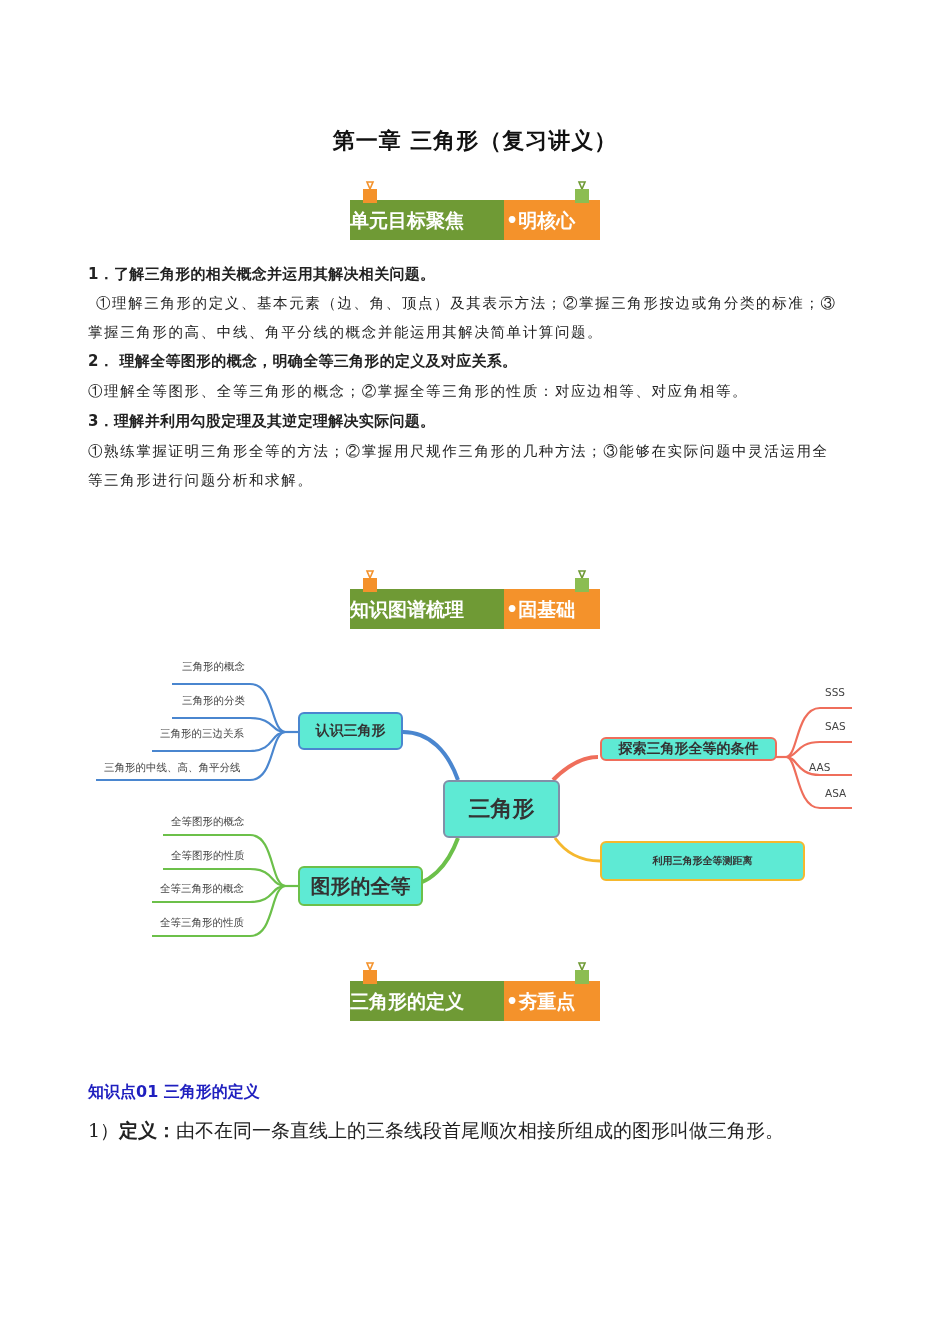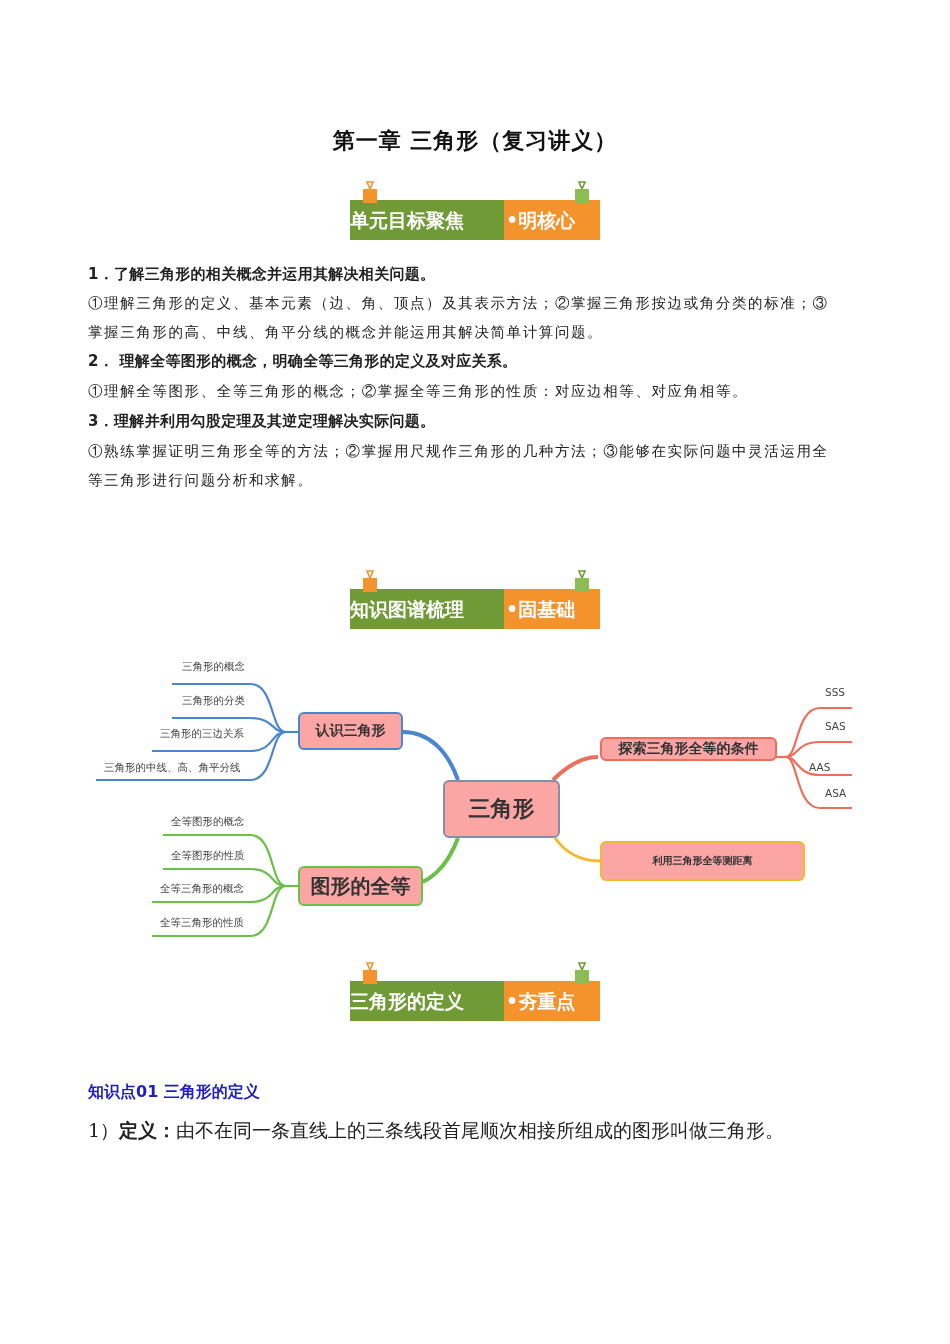--- a/index.html
+++ b/index.html
@@ -24,21 +24,21 @@
 
   
   .line { position: absolute; left: 88px; font-size: 14.5px; line-height: 20px; white-space: nowrap; letter-spacing: 1.6px; }
   .bold { font-family: "DejaVu Sans", "Liberation Sans", sans-serif; font-weight: bold; letter-spacing: 0.3px; font-size: 15px; }
   .kp-title { position: absolute; left: 88px; top: 1082px; color: #1f1fbf; font-weight: bold;
               font-family: "DejaVu Sans", "Liberation Sans", sans-serif; font-size: 16px; }
   .def { position: absolute; left: 88px; top: 1118px; font-size: 19px; white-space: nowrap; }
   .def b { font-family: "DejaVu Sans", "Liberation Sans", sans-serif; }
 
   
-  .mm-node { position: absolute; box-sizing: border-box; background: #fca5a5; border-radius: 6px;
+  .mm-node { position: absolute; box-sizing: border-box; background: #5eead4; border-radius: 6px;
              font-family: "DejaVu Sans", "Liberation Sans", sans-serif; font-weight: bold; color: #333;
              display: flex; align-items: center; justify-content: center; white-space: nowrap; }
   .mm-leaf { position: absolute; font-family: "DejaVu Sans", "Liberation Sans", sans-serif;
              font-size: 10.5px; color: #444; white-space: nowrap; }
 </style>
 </head>
 <body>
 
 <div class="abs title">第一章 三角形（复习讲义）</div>
 
@@ -51,21 +51,21 @@
 <svg class="clip" style="left:361px; top:180px;" viewBox="0 0 18 26">
   <path d="M6 2 L12 2 L9 9 Z" fill="none" stroke="#f4922b" stroke-width="1.6"></path>
   <rect x="2" y="9" width="14" height="14" fill="#f4922b"></rect>
 </svg>
 <svg class="clip" style="left:573px; top:180px;" viewBox="0 0 18 26">
   <path d="M6 2 L12 2 L9 9 Z" fill="none" stroke="#6f9a35" stroke-width="1.6"></path>
   <rect x="2" y="9" width="14" height="14" fill="#8cbd52"></rect>
 </svg>
 
 <div class="line bold" style="top:264px;">1．了解三角形的相关概念并运用其解决相关问题。</div>
-<div class="line" style="top:293px;">①理解三角形的定义、基本元素（边、角、顶点）及其表示方法；②掌握三角形按边或角分类的标准；③</div>
+<div class="line" style="top:293px;margin-left:8px;">①理解三角形的定义、基本元素（边、角、顶点）及其表示方法；②掌握三角形按边或角分类的标准；③</div>
 <div class="line" style="top:322px;">掌握三角形的高、中线、角平分线的概念并能运用其解决简单计算问题。</div>
 <div class="line bold" style="top:351px;">2．  理解全等图形的概念，明确全等三角形的定义及对应关系。</div>
 <div class="line" style="top:381px;">①理解全等图形、全等三角形的概念；②掌握全等三角形的性质：对应边相等、对应角相等。</div>
 <div class="line bold" style="top:411px;">3．理解并利用勾股定理及其逆定理解决实际问题。</div>
 <div class="line" style="top:441px;">①熟练掌握证明三角形全等的方法；②掌握用尺规作三角形的几种方法；③能够在实际问题中灵活运用全</div>
 <div class="line" style="top:470px;">等三角形进行问题分析和求解。</div>
 
 <div class="banner" style="left:350px; top:589px;">
   <div class="green"></div>
   <div class="orange"></div>

